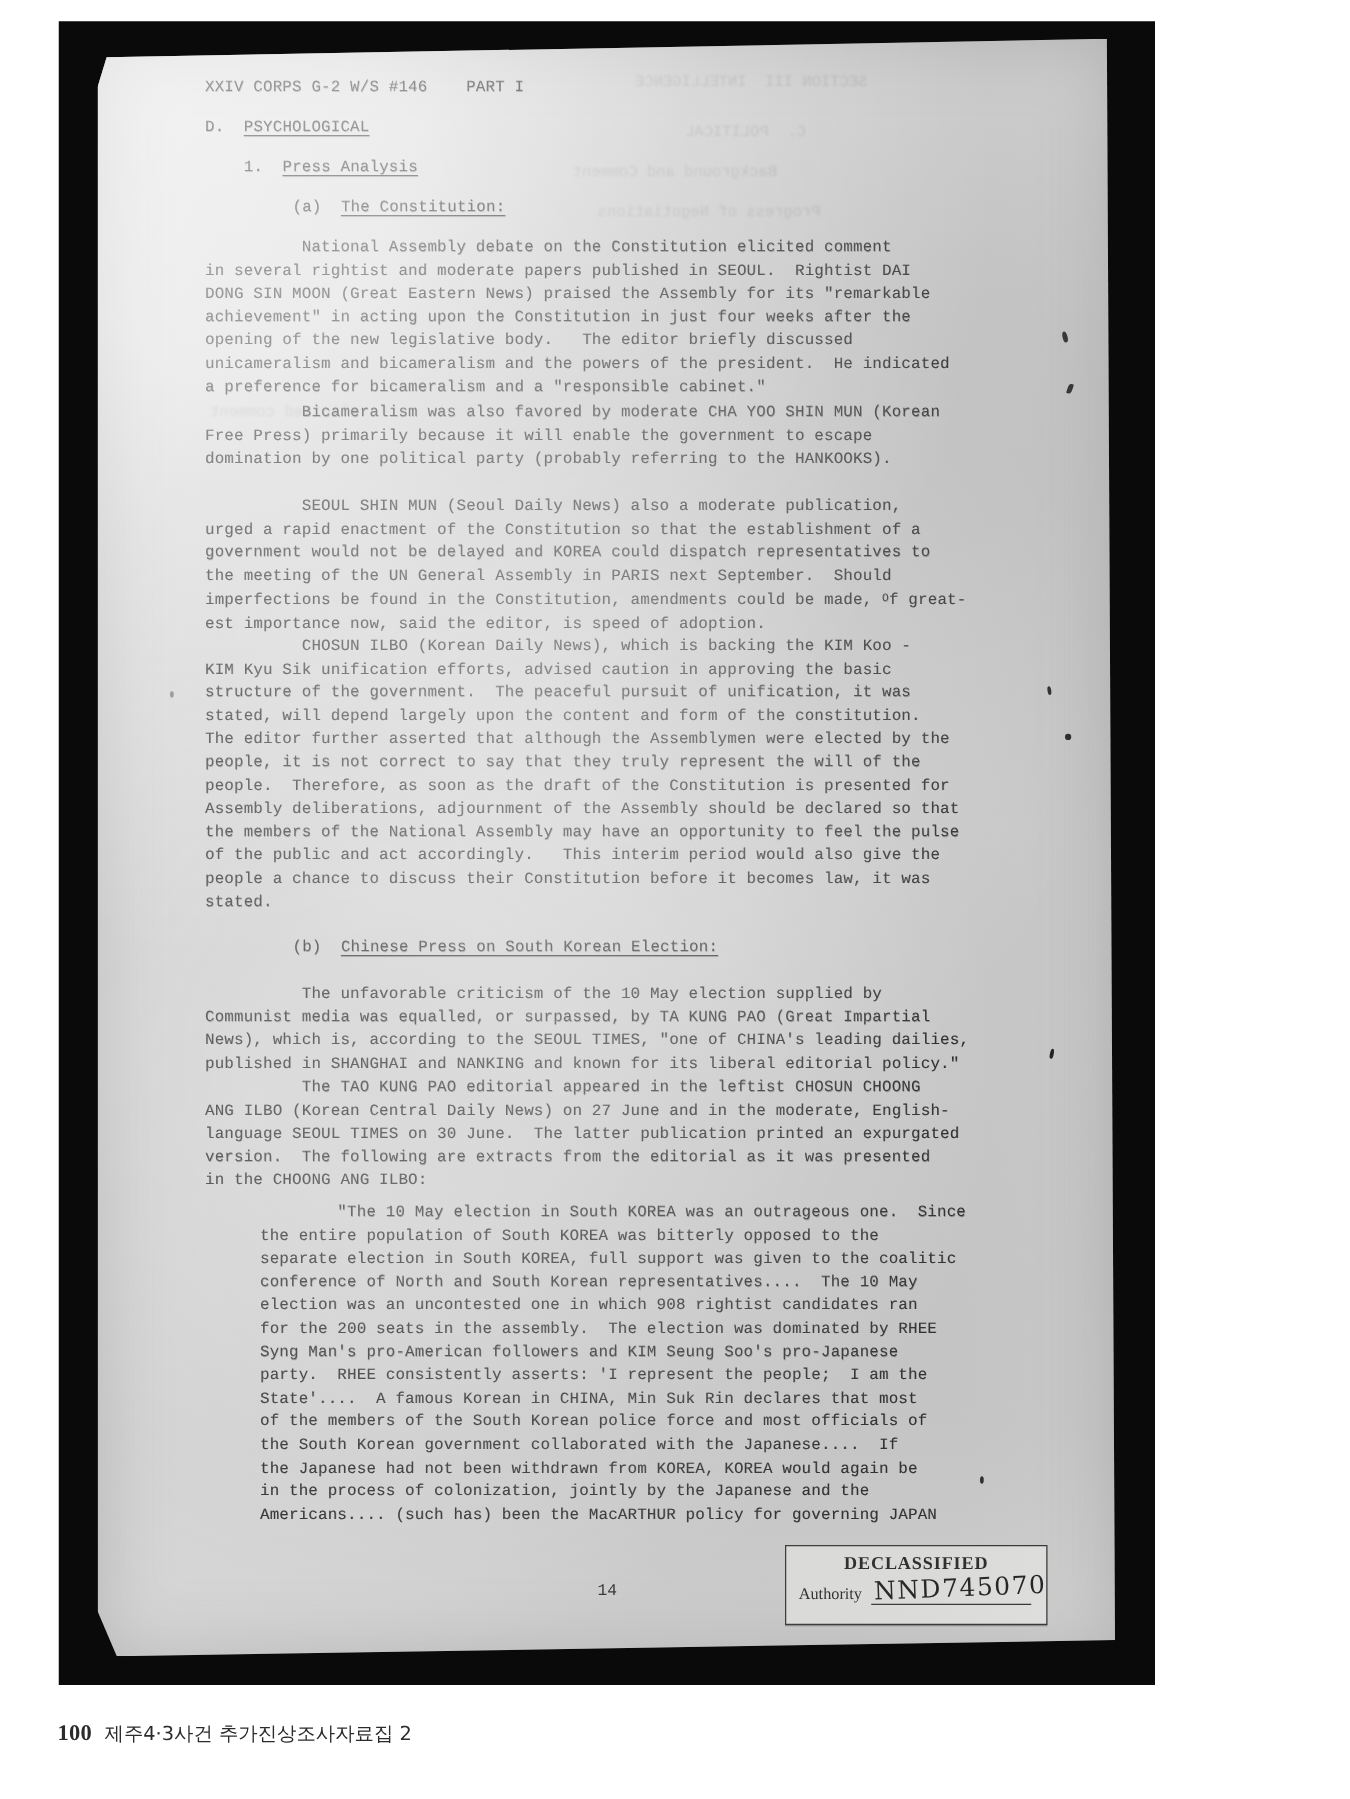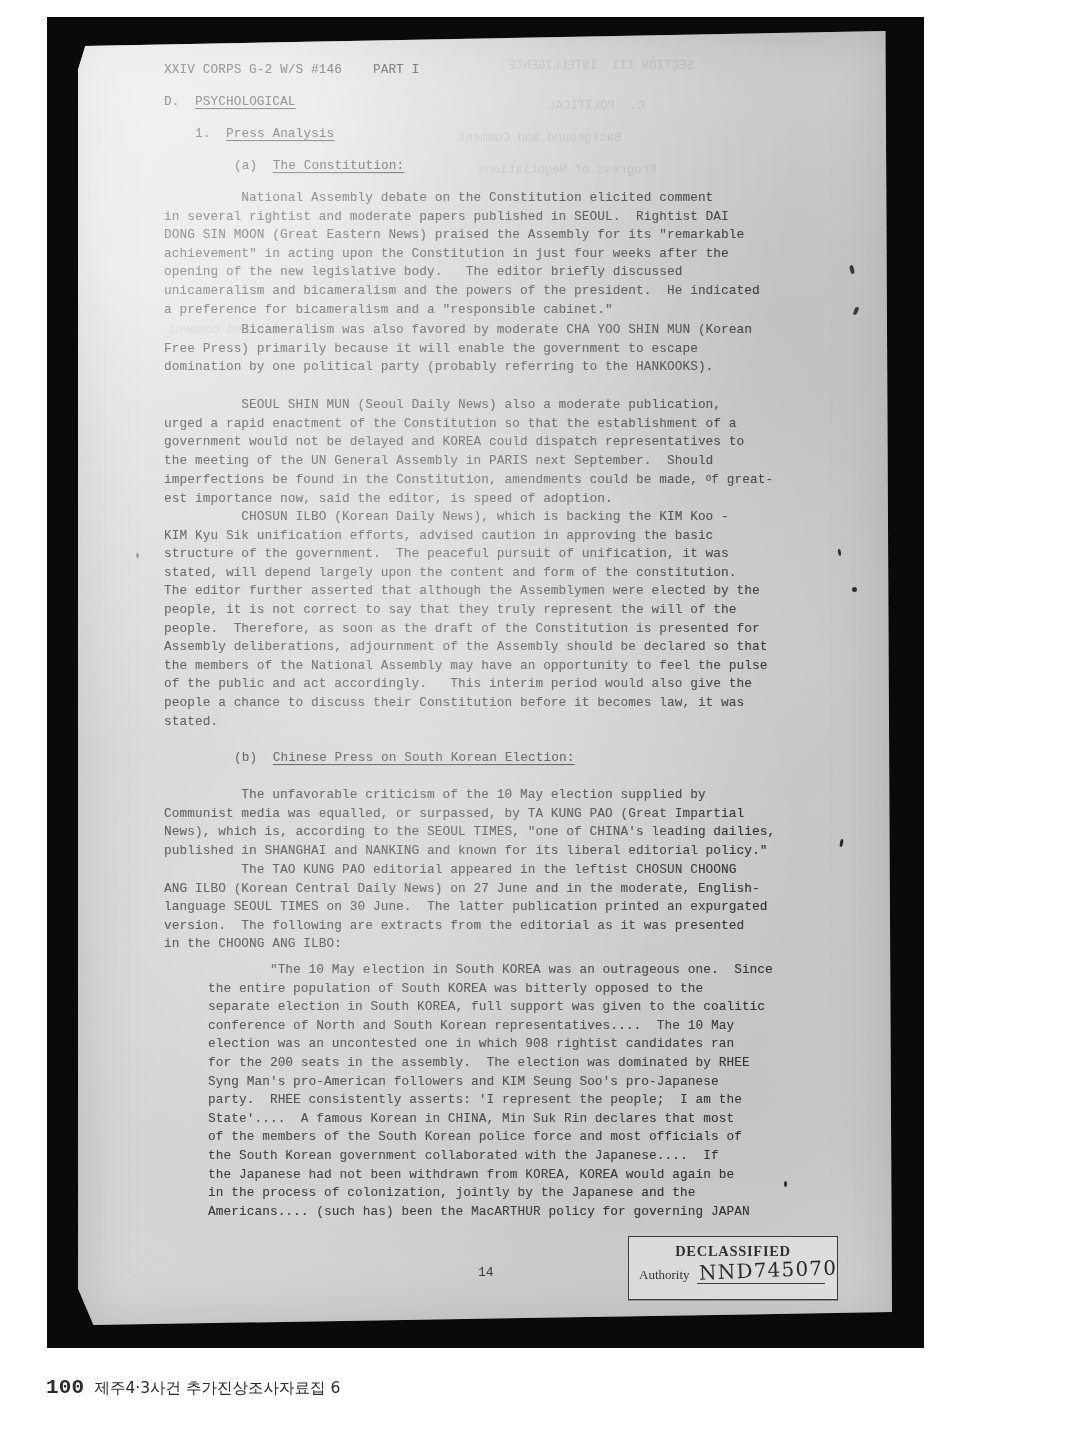--- a/index.html
+++ b/index.html
@@ -199,23 +199,23 @@
   .book-footer {
     position: absolute;
     left: 46px;
     top: 1376px;
     display: flex;
     align-items: baseline;
     gap: 10px;
     color: #2b2b2b;
   }
   .book-folio {
-    font-family: Liberation Mono, monospace;
+    font-family: Liberation Serif, serif;
     font-weight: bold;
-    font-size: 21px;
+    font-size: 18px;
     letter-spacing: 0.2px;
   }
   .book-title {
     font-family: "DejaVu Sans", sans-serif;
     font-size: 15.5px;
   }
 </style>
 </head>
 <body>
 
@@ -317,16 +317,16 @@
       <div class="stamp-title">DECLASSIFIED</div>
       <div class="stamp-auth-label">Authority</div>
       <div class="stamp-rule"></div>
       <div class="stamp-auth-value">NND745070</div>
     </div>
 
   </div>
 
   <div class="book-footer">
     <span class="book-folio">100</span>
-    <span class="book-title">제주4·3사건 추가진상조사자료집 6</span>
+    <span class="book-title">제주4·3사건 추가진상조사자료집 2</span>
   </div>
 
 </div>
 
 </body></html>

